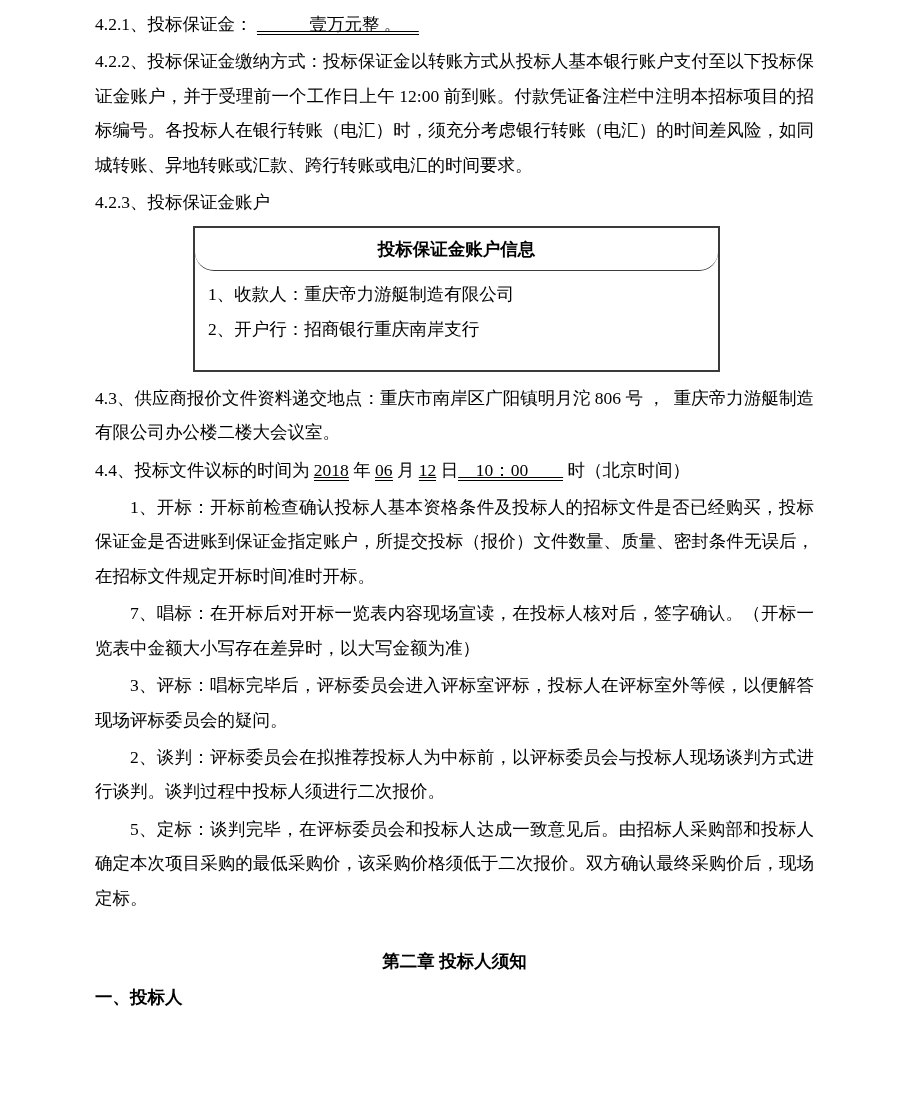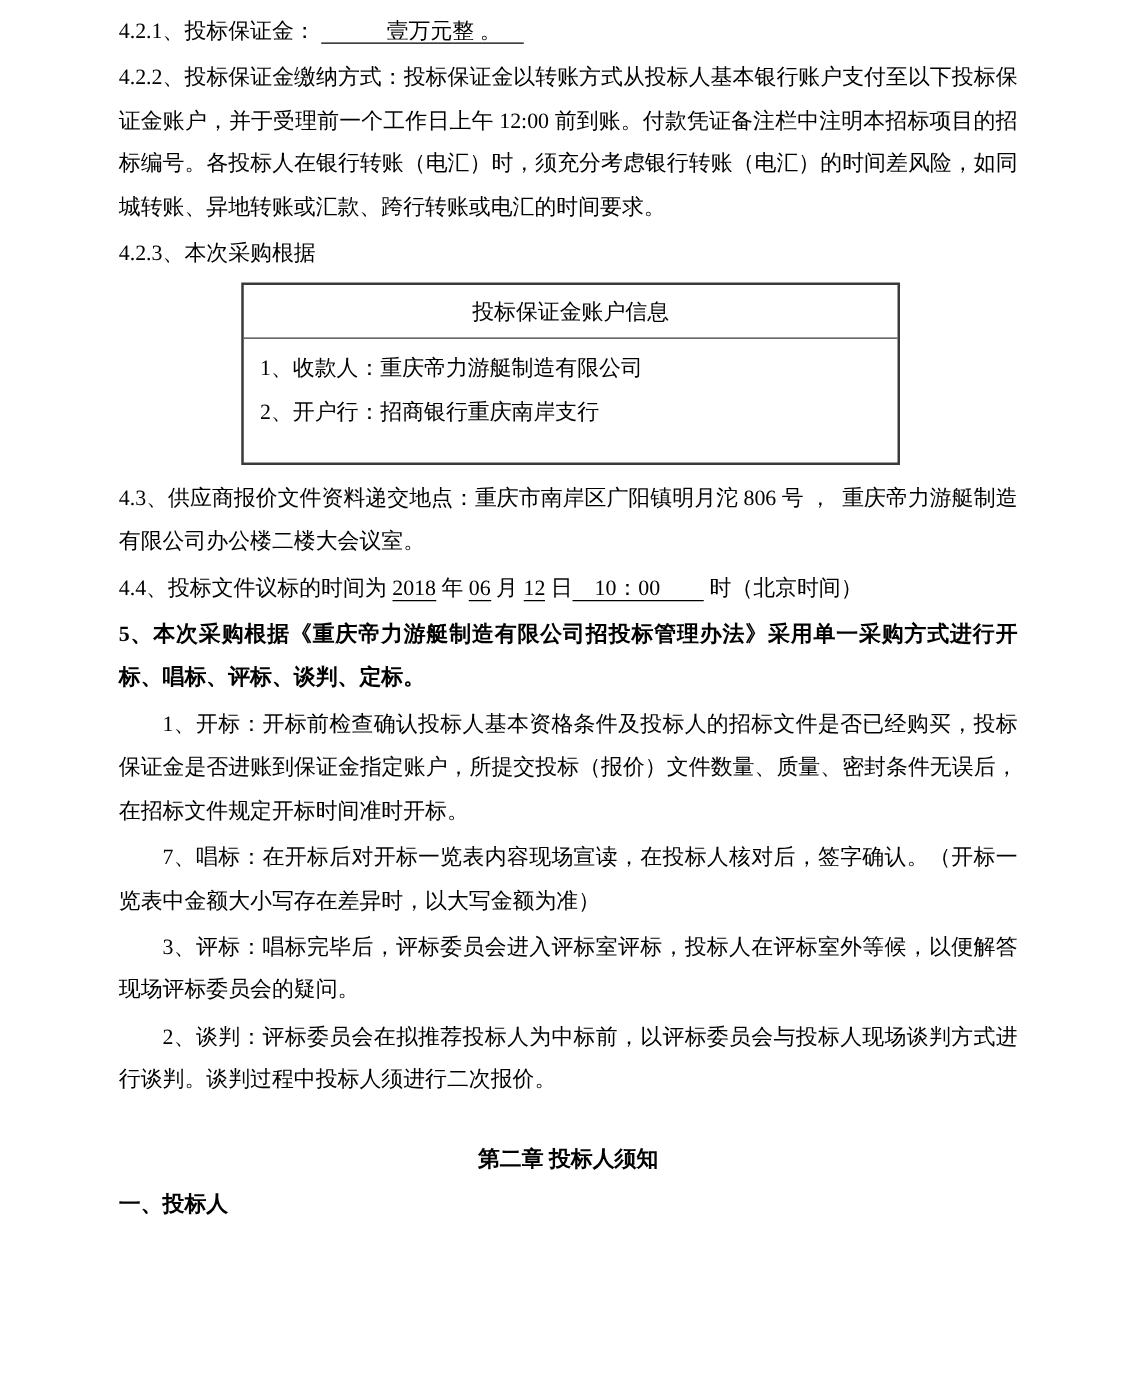--- a/index.html
+++ b/index.html
@@ -20,74 +20,75 @@
     line-height: 34.4px;
   }
   .para {
     margin: 0 0 3px 0;
     text-align: justify;
     text-align-last: left;
     white-space: pre-wrap;
   }
   .bold { font-weight: bold; }
   .indent { text-indent: 2em; }
-  .u { border-bottom: 1px solid #000; }
+  .u { border-bottom: 1px solid #000; text-decoration: underline; }
   .deposit-table {
     width: 527px;
     margin: 7px 0 9px 98px;
     border: 2px solid #3a3a3a;
     box-sizing: border-box;
   }
   .table-title {
     text-align: center;
-    font-weight: normal;
+    font-weight: bold;
     padding: 4px 0 3px 0;
     border-bottom: 1.5px solid #3a3a3a;
+    border-radius: 19px;
   }
   .table-body { padding: 6px 12px 22px 13px; }
   .table-row { line-height: 35.5px; white-space: pre-wrap; }
   .chapter-heading {
     text-align: center;
     text-align-last: center;
     font-weight: bold;
     margin-top: 29px;
     margin-bottom: 2px;
   }
 </style>
 </head>
 <body>
 
 <div class="doc">
 
   <p class="para"><span>4.2.1、投标保证金： </span><span class="u">　　　壹万元整 。　</span></p>
 
   <p class="para">4.2.2、投标保证金缴纳方式：投标保证金以转账方式从投标人基本银行账户支付至以下投标保证金账户，并于受理前一个工作日上午 12:00 前到账。付款凭证备注栏中注明本招标项目的招标编号。各投标人在银行转账（电汇）时，须充分考虑银行转账（电汇）的时间差风险，如同城转账、异地转账或汇款、跨行转账或电汇的时间要求。</p>
 
-  <p class="para">4.2.3、本次采购根据</p>
+  <p class="para">4.2.3、投标保证金账户</p>
 
   <div class="deposit-table">
     <div class="table-title">投标保证金账户信息</div>
     <div class="table-body">
       <div class="table-row">1、收款人：重庆帝力游艇制造有限公司</div>
       <div class="table-row">2、开户行：招商银行重庆南岸支行</div>
     </div>
   </div>
 
   <p class="para">4.3、供应商报价文件资料递交地点：重庆市南岸区广阳镇明月沱 806 号 ，  重庆帝力游艇制造有限公司办公楼二楼大会议室。</p>
 
   <p class="para"><span>4.4、投标文件议标的时间为 </span><span class="u">2018</span><span> 年 </span><span class="u">06</span><span> 月 </span><span class="u">12</span><span> 日</span><span class="u">　10：00　　</span><span> 时（北京时间）</span></p>
 
-  <p class="para bold">5、本次采购根据《重庆帝力游艇制造有限公司招投标管理办法》采用单一采购方式进行开标、唱标、评标、谈判、定标。</p>
 
   <p class="para indent">1、开标：开标前检查确认投标人基本资格条件及投标人的招标文件是否已经购买，投标保证金是否进账到保证金指定账户，所提交投标（报价）文件数量、质量、密封条件无误后，在招标文件规定开标时间准时开标。</p>
 
   <p class="para indent">7、唱标：在开标后对开标一览表内容现场宣读，在投标人核对后，签字确认。（开标一览表中金额大小写存在差异时，以大写金额为准）</p>
 
   <p class="para indent">3、评标：唱标完毕后，评标委员会进入评标室评标，投标人在评标室外等候，以便解答现场评标委员会的疑问。</p>
 
   <p class="para indent">2、谈判：评标委员会在拟推荐投标人为中标前，以评标委员会与投标人现场谈判方式进行谈判。谈判过程中投标人须进行二次报价。</p>
 
+  <p class="para indent">5、定标：谈判完毕，在评标委员会和投标人达成一致意见后。由招标人采购部和投标人确定本次项目采购的最低采购价，该采购价格须低于二次报价。双方确认最终采购价后，现场定标。</p>
 
   <p class="para chapter-heading">第二章 投标人须知</p>
 
   <p class="para bold">一、投标人</p>
 
 </div>
 
 </body></html>

